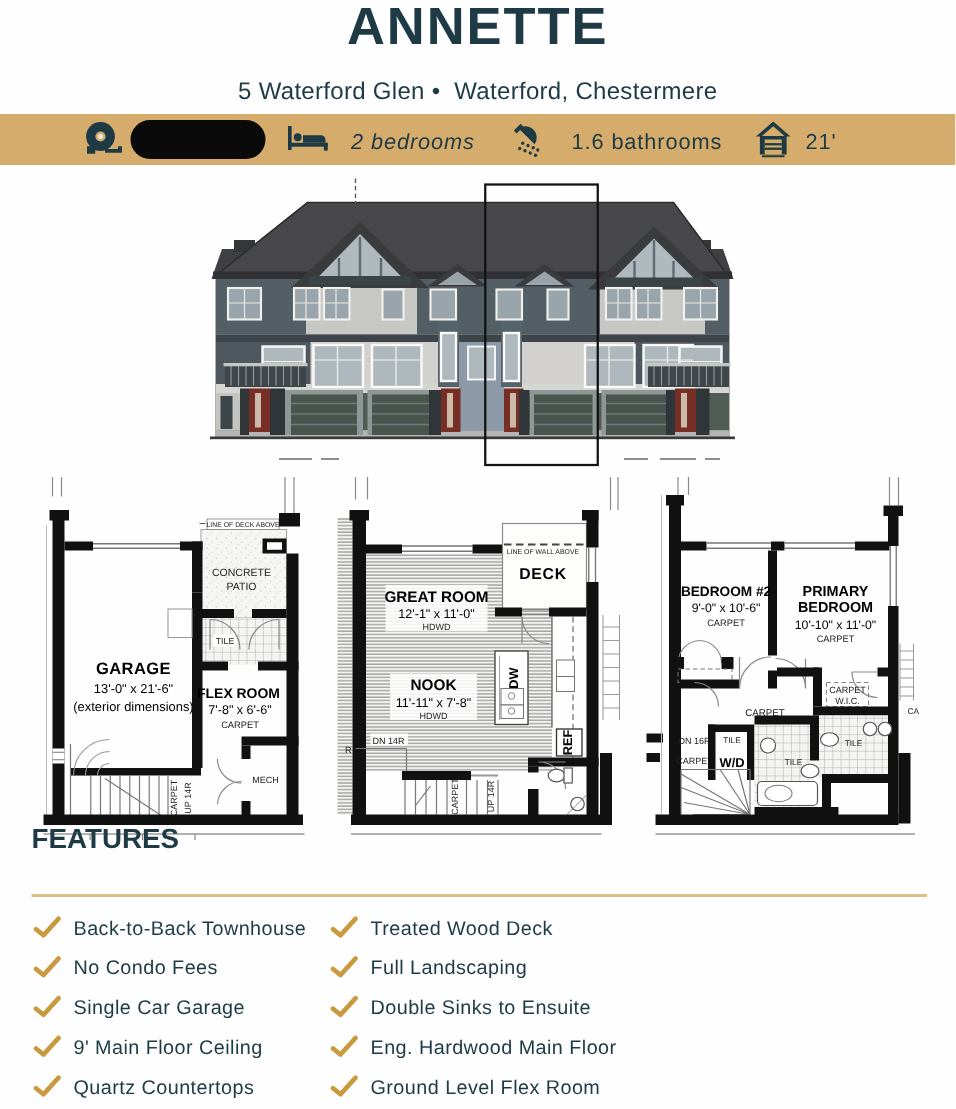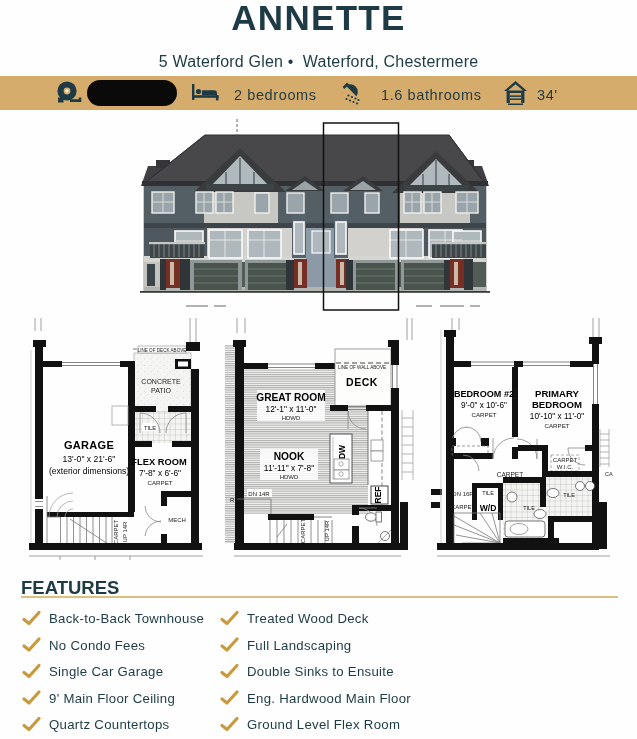--- a/index.html
+++ b/index.html
@@ -27,21 +27,21 @@
 <div class="abs" style="left:87px;top:80px;width:90px;height:26px;background:#0a0a0a;border-radius:13px;"></div>
 
 <svg class="abs" style="left:192px;top:83px;" width="27" height="19" viewBox="0 0 27 19">
   <rect x="0" y="1" width="2.4" height="16" fill="#1d3a45"></rect>
   <circle cx="6.5" cy="8.5" r="2.6" fill="#1d3a45"></circle>
   <path d="M10 7.2 l12 0 a3 3 0 0 1 3 3 l0 2 -15 0 z" fill="#1d3a45"></path>
   <rect x="0" y="12.2" width="26.5" height="2.6" fill="#1d3a45"></rect>
   <rect x="23.9" y="12.2" width="2.6" height="5.2" fill="#1d3a45"></rect>
 </svg>
 
-<div class="abs navy" style="left:234px;top:87px;font-size:14.5px;letter-spacing:0.6px;">2 bedrooms</div>
+<div class="abs navy" style="left:234px;top:87px;font-size:14.5px;letter-spacing:0.6px;font-style:italic;">2 bedrooms</div>
 
 <svg class="abs" style="left:341px;top:81px;" width="23" height="24" viewBox="0 0 23 24">
   <path d="M2.5 7 L7 2.5" stroke="#1d3a45" stroke-width="2.6" fill="none"></path>
   <g transform="rotate(45 11.5 8.5)">
       <path d="M4 10.5 a7.6 7.6 0 0 1 15 0 z" fill="#1d3a45"></path>
     </g>
   <g fill="#1d3a45">
     <circle cx="7.5" cy="14.5" r="1.1"></circle>
       <circle cx="11" cy="16" r="1.1"></circle>
       <circle cx="14.5" cy="17.5" r="1.1"></circle>
@@ -57,21 +57,21 @@
 
 <svg class="abs" style="left:504px;top:81px;" width="23" height="24" viewBox="0 0 23 24">
   <path d="M11.5 0 L23 10 l-2.6 0 0 12 -17.8 0 0 -12 -2.6 0 z" fill="#1d3a45"></path>
   <path d="M11.5 3.2 L19 9.6 l-15 0 z" fill="#d5ac6b"></path>
   <rect x="5.8" y="12" width="11.4" height="10" fill="#d5ac6b"></rect>
   <rect x="5.8" y="14.4" width="11.4" height="1.5" fill="#1d3a45"></rect>
   <rect x="5.8" y="17.4" width="11.4" height="1.5" fill="#1d3a45"></rect>
   <rect x="4" y="22.5" width="15" height="1.5" fill="#1d3a45"></rect>
 </svg>
 
-<div class="abs navy" style="left:537px;top:87px;font-size:14.5px;letter-spacing:0.6px;">34'</div>
+<div class="abs navy" style="left:537px;top:87px;font-size:14.5px;letter-spacing:0.6px;">21'</div>
 
 <svg id="elev" class="abs" style="left:0;top:118px;" width="637" height="200" viewBox="0 118 637 200">
 
   <rect x="144" y="186" width="342" height="105" fill="#cfcfcb" stroke="#5a5a57" stroke-width="0.6"></rect>
 
   <rect x="144" y="186" width="342" height="37" fill="#535e65"></rect>
   <rect x="204" y="186" width="74" height="37" fill="#c7c8c4"></rect>
   <rect x="400" y="186" width="70" height="37" fill="#c7c8c4"></rect>
 
   <rect x="144" y="223" width="342" height="5" fill="#3d444a"></rect>
@@ -582,21 +582,21 @@
     <path d="M600 434 h9 M600 440 h9 M600 446 h9 M600 452 h9 M600 458 h9 M600 464 h9"></path>
   </g>
   <text x="605" y="476" font-size="5.5" fill="#222">CA</text>
   <rect x="599" y="502" width="8" height="47"></rect>
 
   <rect x="437" y="543" width="162" height="7"></rect>
   <path d="M437 556 H610" stroke="#999" stroke-width="0.9" fill="none"></path>
 </g>
 </svg>
 
-<div class="abs navy" style="left:21px;top:577px;font-size:18.5px;font-weight:bold;letter-spacing:0px;">FEATURES</div>
+<div class="abs navy" style="left:21px;top:548px;font-size:18.5px;font-weight:bold;letter-spacing:0px;">FEATURES</div>
 
 <div class="abs" style="left:21px;top:596px;width:597px;height:1.6px;background:#ddbf82;"></div>
 
 <svg class="abs" style="left:0;top:605px;" width="637" height="134" viewBox="0 0 637 134">
   <g fill="none" stroke="#c9993d" stroke-width="3.2" stroke-linecap="round" stroke-linejoin="round">
     <path d="M24 14.5 l5 4 10 -11"></path>
     <path d="M24 41 l5 4 10 -11"></path>
     <path d="M24 67.5 l5 4 10 -11"></path>
     <path d="M24 94 l5 4 10 -11"></path>
     <path d="M24 120.5 l5 4 10 -11"></path>

